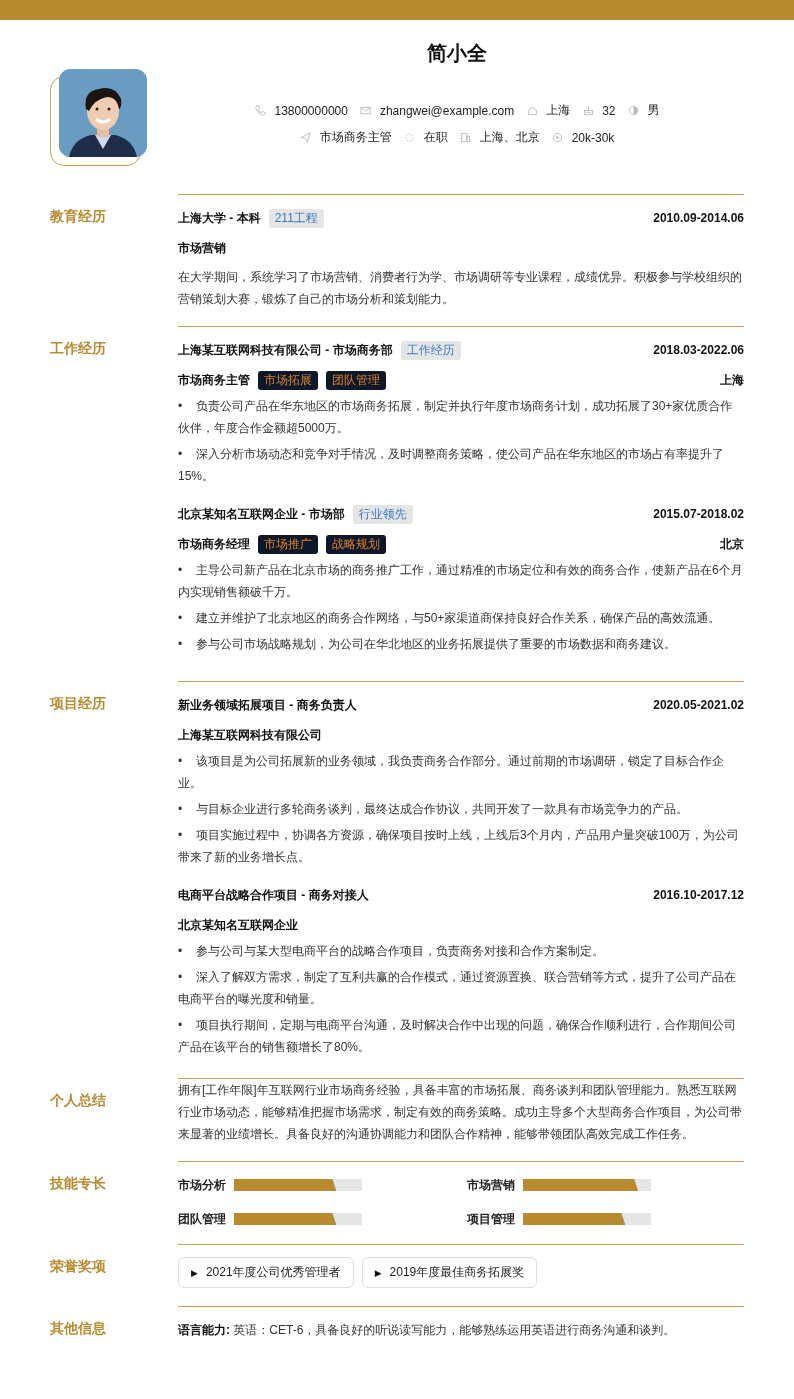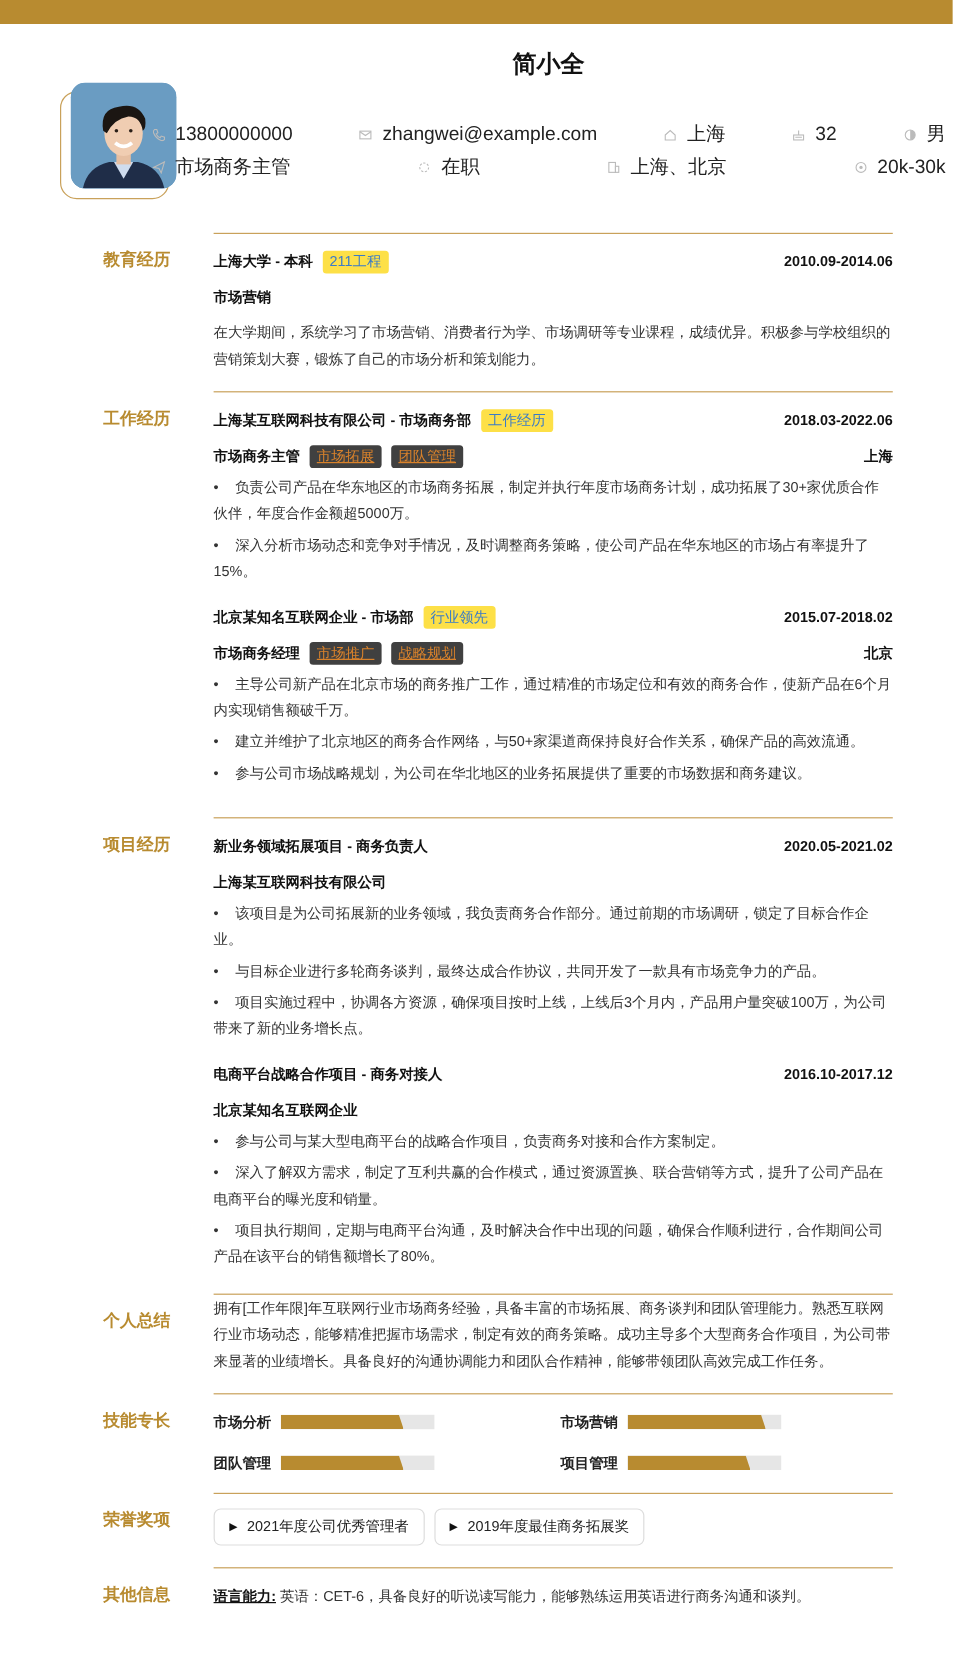--- a/index.html
+++ b/index.html
@@ -4,49 +4,49 @@
 <style>
   * { box-sizing: border-box; margin: 0; padding: 0; }
   html, body { width: 794px; background: #ffffff; }
   body { font-family: "Liberation Sans", "DejaVu Sans", sans-serif; color: #222; font-size: 12px; }
   .topbar { height: 20px; background: #b88b30; }
   .header { position: relative; height: 154px; }
   .avatar-frame { position: absolute; left: 50px; top: 56px; width: 91px; height: 90px; border: 1px solid #c9a15a; border-radius: 14px; }
   .avatar { position: absolute; left: 59px; top: 49px; width: 88px; height: 88px; border-radius: 12px; overflow: hidden; background: linear-gradient(180deg, #6b9dc2 0%, #5a8fb8 100%); }
   .avatar svg { display: block; }
   .name { position: absolute; left: 0; right: 0; top: 20px; text-align: center; font-size: 20px; font-weight: bold; color: #111; padding-left: 120px; }
-  .info-row { position: absolute; left: 120px; right: 0; display: flex; justify-content: space-between; align-items: center; gap: 0; font-size: 16px; color: #222; }
+  .info-row { position: absolute; left: 120px; right: 0; display: flex; justify-content: center; align-items: center; gap: 0; font-size: 12px; color: #222; }
   .info-row.r1 { top: 82px; }
   .info-row.r2 { top: 109px; }
   .info-item { display: flex; align-items: center; margin: 0 6px; }
   .info-icon { width: 12px; height: 12px; margin-right: 8px; color: #bbb; display: inline-flex; align-items: center; justify-content: center; font-size: 10px; }
   .section { display: flex; padding: 0 50px; }
-  .sec-title { width: 128px; flex-shrink: 0; color: #b88b30; font-size: 14px; font-weight: bold; padding-top: 14px; text-align: center; }
+  .sec-title { width: 128px; flex-shrink: 0; color: #b88b30; font-size: 14px; font-weight: bold; padding-top: 14px; }
   .sec-body { flex: 1; border-top: 1px solid #c9a15a; padding: 14px 0 16px 0; }
   .row { display: flex; justify-content: space-between; align-items: center; height: 18px; }
   .row + .row, .row + .sub, .sub { margin-top: 12px; }
   .bold { font-weight: bold; font-size: 12px; color: #111; }
   .tag { display: inline-block; font-size: 12px; padding: 1px 6px; border-radius: 3px; margin-left: 8px; font-weight: normal; }
-  .tag.blue { background: #fde047; color: #3a7bc8; }
-  .tag.orange { background: #404040; color: #d9822b; text-decoration: underline; }
+  .tag.blue { background: #e5e5e5; color: #3a7bc8; }
+  .tag.orange { background: #0f172a; color: #d9822b; }
   .para { margin-top: 9px; line-height: 22px; font-size: 12px; color: #333; }
   ul.bullets { list-style: none; margin-top: 6px; }
   ul.bullets li { position: relative; line-height: 22px; font-size: 12px; color: #333; padding-left: 0; margin-top: 4px; text-indent: 0; }
   ul.bullets li .dot { display: inline-block; width: 18px; color: #333; }
   .entry + .entry { margin-top: 18px; }
   .skills { display: grid; grid-template-columns: 289px 1fr; row-gap: 16px; }
   .skill { display: flex; align-items: center; height: 18px; }
   .skill-label { width: 56px; font-size: 12px; font-weight: bold; color: #222; }
   .bar { width: 128px; height: 12px; background: #e6e6e6; position: relative; overflow: hidden; }
   .bar-fill { position: absolute; left: 0; top: 0; bottom: 0; background: #b88b30; clip-path: polygon(0 0, calc(100% - 4px) 0, 100% 100%, 0 100%); }
   .awards { display: flex; gap: 8px; }
   .award { border: 1px solid #ddd; border-radius: 6px; padding: 7px 12px; font-size: 12px; color: #222; display: flex; align-items: center; height: 31px; }
   .award .tri { font-size: 9px; margin-right: 8px; color: #111; }
   .other { font-size: 12px; line-height: 20px; color: #333; }
-  .other b { color: #111; text-decoration: underline; }
+  .other b { color: #111; }
 </style>
 </head>
 <body>
 
 <div class="topbar"></div>
 
 <div class="header">
   <div class="avatar-frame"></div>
   <div class="avatar">
     <svg width="88" height="88" viewBox="0 0 88 88">

